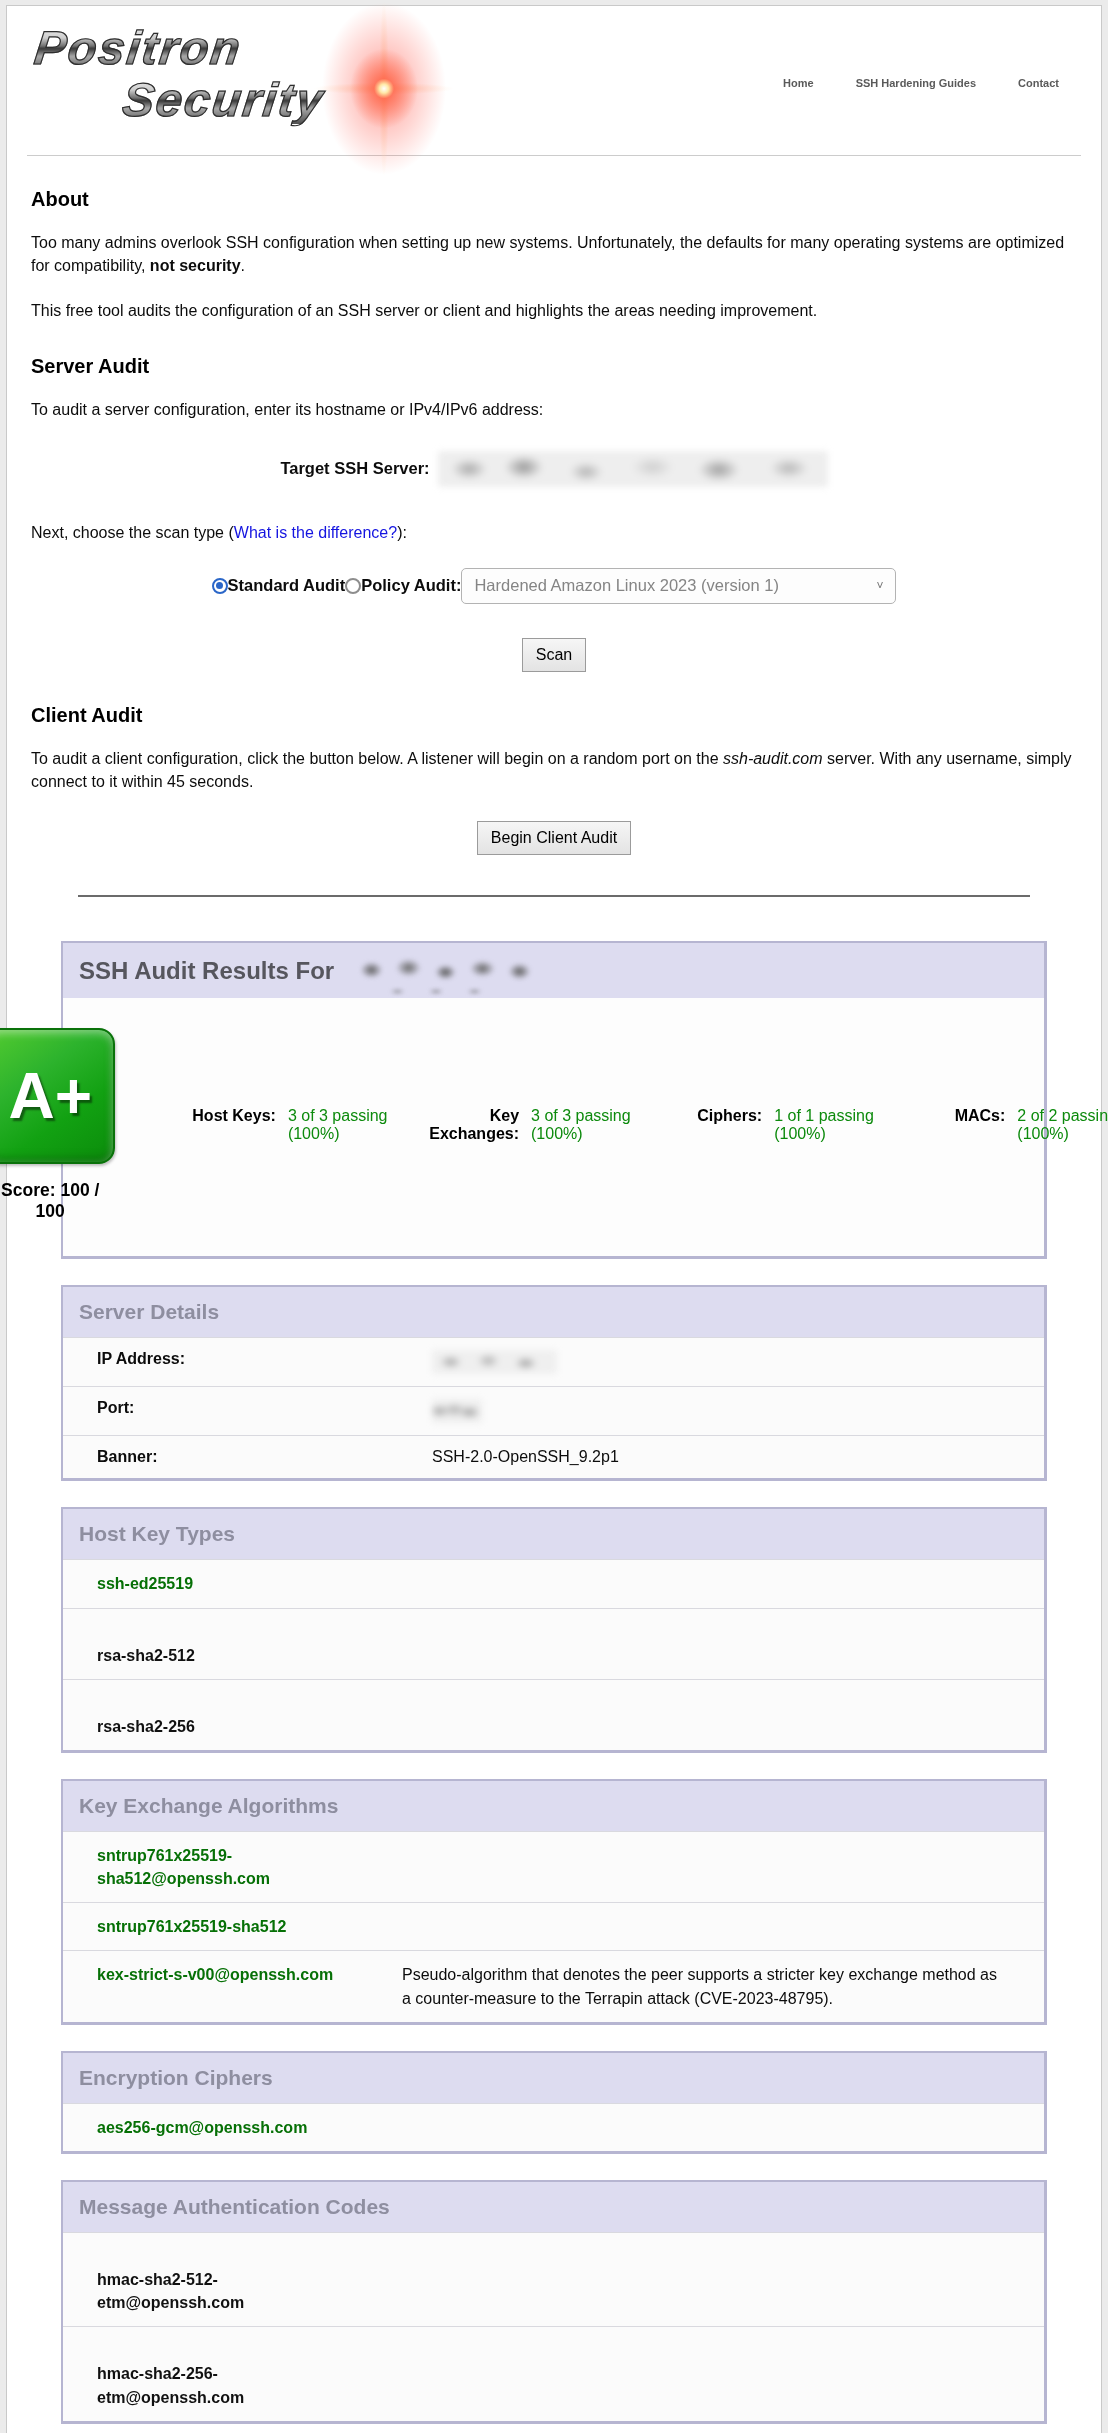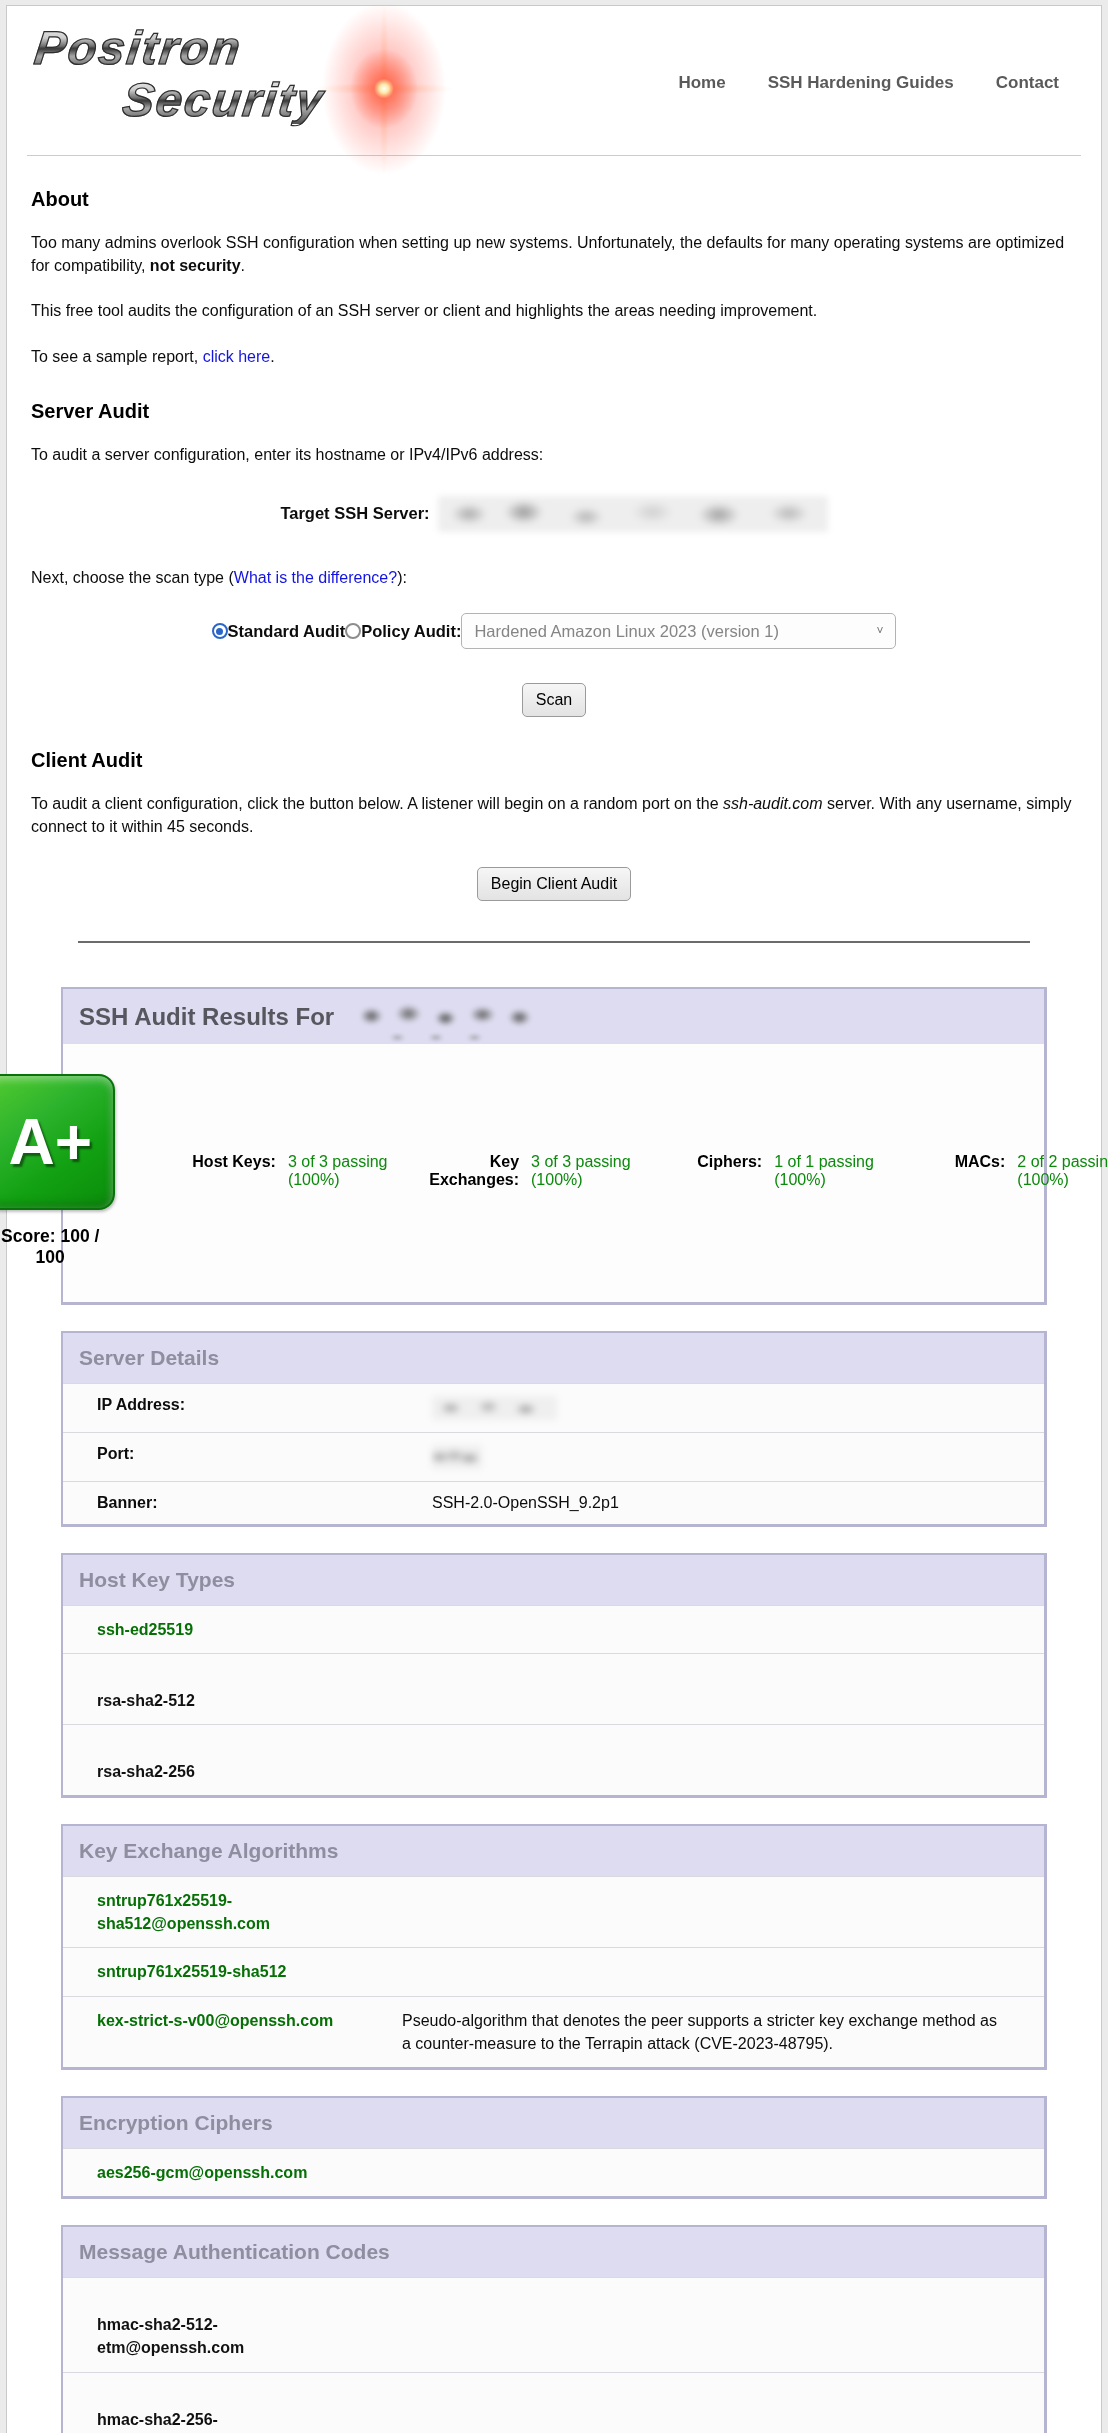--- a/index.html
+++ b/index.html
@@ -30,21 +30,21 @@
   .logo-line2 { position:absolute; left:92px; top:58px; }
   .flare { position:absolute; left:278px; top:-22px; width:150px; height:180px; pointer-events:none;
     background:
       radial-gradient(ellipse 10px 10px at 50% 52%, #ffffff 0%, #ffe9a8 45%, rgba(255,200,120,0) 100%),
       radial-gradient(ellipse 34px 40px at 50% 52%, rgba(255,96,64,.95) 0%, rgba(255,64,48,0) 100%),
       radial-gradient(ellipse 62px 86px at 50% 52%, rgba(255,60,45,.5) 0%, rgba(255,50,40,0) 100%),
       radial-gradient(ellipse 5px 88px at 50% 52%, rgba(255,230,200,.9) 0%, rgba(255,120,90,0) 100%),
       radial-gradient(ellipse 70px 6px at 50% 52%, rgba(255,220,190,.8) 0%, rgba(255,120,90,0) 100%);
   }
   nav { display:flex; gap:42px; align-items:center; padding-right:18px; }
-  nav a { font-weight:bold; font-size:17px; color:#5a5a5a; text-decoration:none; cursor:pointer; }
+  nav a { font-weight:bold; font-size:11px; color:#5a5a5a; text-decoration:none; cursor:pointer; }
 
   
   h2 { font-size:20px; font-weight:bold; margin:32px 0 20px 4px; color:#000; }
   p  { font-size:16px; line-height:1.45; margin:0 0 22px 4px; }
   .link { color:#1414e0; text-decoration:none; cursor:pointer; }
   .em { font-style:italic; }
   .strong { font-weight:bold; }
 
   
   .target-row { display:flex; justify-content:center; align-items:center; gap:8px; margin:30px 0 34px 0; }
@@ -64,21 +64,21 @@
   .radio { width:16px; height:16px; border-radius:50%; background:#fff; position:relative; flex:none; cursor:pointer; }
   .radio.off { border:2px solid #8d8d8d; }
   .radio.on  { border:2px solid #2a66c8; }
   .radio.on::after { content:''; position:absolute; left:2.5px; top:2.5px; width:7px; height:7px;
                      border-radius:50%; background:#2a66c8; }
   .radio-label { font-size:16.5px; font-weight:bold; }
   .select { width:435px; height:36px; border:1px solid #b3b3b3; border-radius:5px; background:#fdfdfd;
             display:flex; align-items:center; justify-content:space-between; padding:0 12px;
             font-size:16.5px; color:#858585; cursor:pointer; }
   .chev { font-size:12px; color:#777; }
-  .btn { display:block; margin:0 auto; border:1px solid #9b9b9b; border-radius:5px;
+  .btn { display:block; margin:0 auto; border:1px solid #9b9b9b; border-radius:0;
          background:linear-gradient(#f6f6f6,#e3e3e3); font-size:16px; color:#000;
          padding:7px 13px; cursor:pointer; font-family:inherit; }
   .scan-btn { margin-bottom:14px; }
   .client-btn { margin:28px auto 40px auto; }
 
   hr.divider { border:none; border-top:2px solid #6b6b6b; width:952px; margin:40px auto 44px auto; }
 
   
   .panel { width:986px; margin:0 auto 26px auto; border:2px solid #b6b5d1;
            border-right-width:3px; border-bottom-width:3px; background:#fbfbfb; }
@@ -152,21 +152,20 @@
       <a>Home</a>
       <a>SSH Hardening Guides</a>
       <a>Contact</a>
     </nav>
   </header>
 
   <section>
     <h2>About</h2>
     <p><span>Too many admins overlook SSH configuration when setting up new systems. Unfortunately, the defaults for many operating systems are optimized for compatibility, </span><span class="strong">not security</span><span>.</span></p>
     <p>This free tool audits the configuration of an SSH server or client and highlights the areas needing improvement.</p>
-    <p><span>To see a sample report, </span><a class="link">click here</a><span>.</span></p>
   </section>
 
   <section>
     <h2>Server Audit</h2>
     <p>To audit a server configuration, enter its hostname or IPv4/IPv6 address:</p>
     <div class="target-row">
       <span class="target-label">Target SSH Server:</span>
       <span class="censor censor-input"></span>
     </div>
     <p><span>Next, choose the scan type (</span><a class="link">What is the difference?</a><span>):</span></p>

